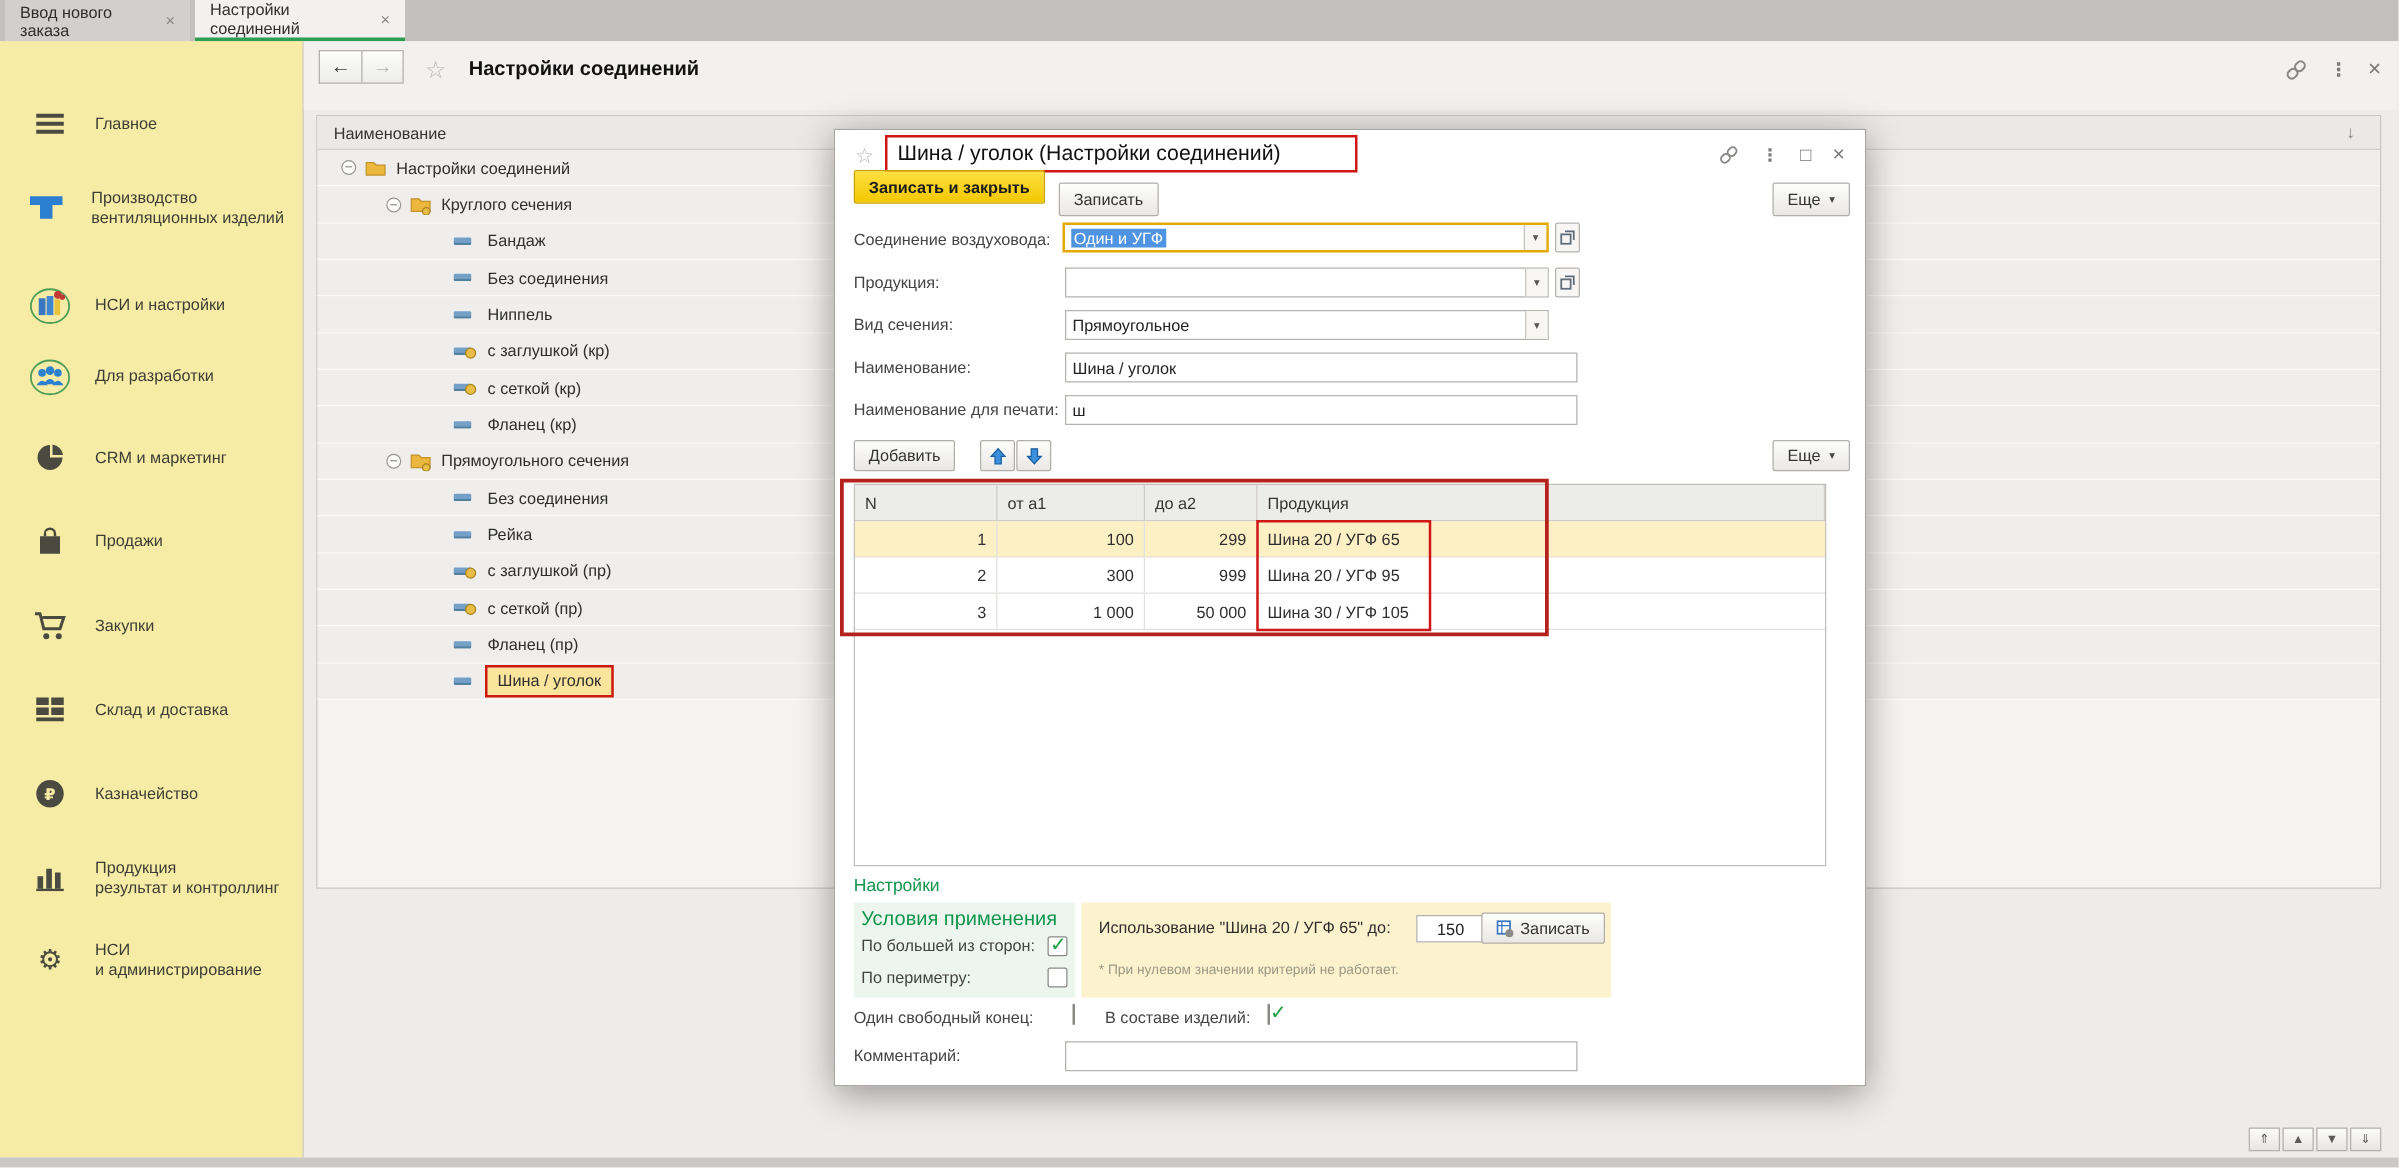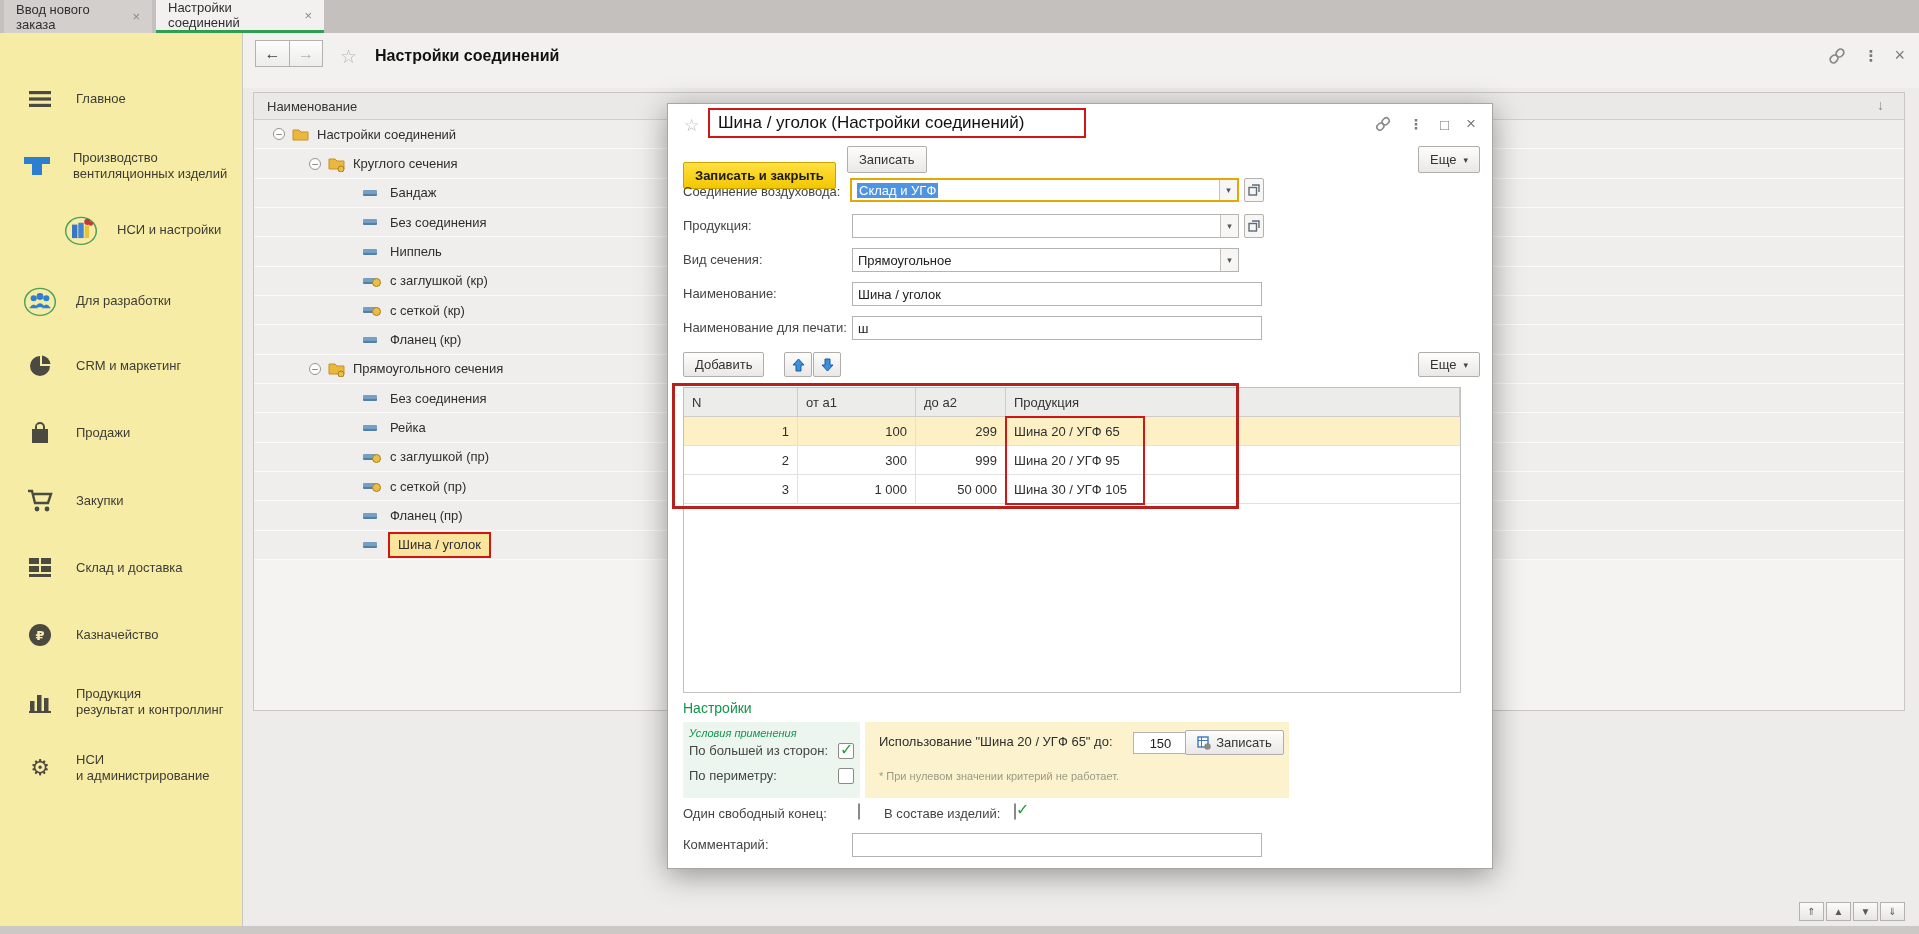--- a/index.html
+++ b/index.html
@@ -50,21 +50,21 @@
   
   .dialog { position:absolute; left:667px; top:103px; width:826px; height:766px; background:#fff; border:1px solid #a8a5a2; box-shadow:0 6px 28px rgba(0,0,0,.38); z-index:10; }
   .dlg-star { position:absolute; left:16px; top:11px; font-size:17px; color:#b7b5b2; cursor:pointer; }
   .dlg-titlebox { position:absolute; left:40px; top:4px; width:378px; height:30px; border:2px solid #d01716; display:flex; align-items:center; padding-left:8px; }
   .dlg-title { font-size:17px; color:#111; white-space:nowrap; }
   .dlg-winbtns { position:absolute; right:16px; top:10px; display:flex; gap:17px; align-items:center; color:#7c7a78; }
   .dlg-winbtns .g { cursor:pointer; font-size:14px; }
   .btn { display:inline-flex; align-items:center; justify-content:center; gap:5px; border:1px solid #b0adaa; border-radius:2px; background:linear-gradient(#fdfdfc,#e9e8e6); color:#333; cursor:pointer; height:27px; padding:0 11px; white-space:nowrap; }
   .btn-yellow { background:linear-gradient(#ffe042,#f3c700); border-color:#c9a400; font-weight:bold; color:#1a1a1a; }
   .morearr { font-size:9px; color:#444; margin-left:2px; }
-  .dlg-btnrow { position:absolute; left:15px; top:58px; }
+  .dlg-btnrow { position:absolute; left:15px; top:32px; }
   .abs { position:absolute; }
   .flabel { color:#444; white-space:nowrap; }
   .input, .combo { height:24px; border:1px solid #b5b2af; background:#fff; font-size:13px; color:#222; }
   .input { padding:0 5px; font-family:inherit; }
   .combo { display:flex; align-items:center; }
   .combo-text { flex:1; padding:0 5px; white-space:nowrap; overflow:hidden; }
   .combo-arrow { width:18px; align-self:stretch; border-left:1px solid #c5c2bf; display:flex; align-items:center; justify-content:center; font-size:9px; color:#555; cursor:pointer; background:#f7f6f4; }
   .combo.focus { border:2px solid #e2a900; }
   .sel-blue { background:#4f94e3; color:#fff; padding:1px 2px; }
   .openbtn { width:20px; height:24px; border:1px solid #b5b2af; border-radius:2px; background:#f7f6f4; display:flex; align-items:center; justify-content:center; cursor:pointer; }
@@ -80,21 +80,21 @@
   .c-f { width:118px; justify-content:flex-end; } .head .c-f { justify-content:flex-start; }
   .c-t { width:90px; justify-content:flex-end; } .head .c-t { justify-content:flex-start; }
   .c-p { flex:1; border-right:none; }
   .dtr.sel { background:#fdf0c5; }
   .red-overlay { position:absolute; border:3px solid #b5211c; pointer-events:none; z-index:5; }
   .red-overlay2 { position:absolute; border:2px solid #d01716; pointer-events:none; z-index:6; }
 
   
   .sec-head { position:absolute; left:15px; top:596px; color:#11954c; font-size:14px; }
   .greenbox { position:absolute; left:15px; top:618px; width:177px; height:76px; background:#ecf6ee; padding:5px 0 0 6px; }
-  .greenbox .gtitle { color:#11954c; font-size:11px; margin-bottom:4px;font-style:italic; }
+  .greenbox .gtitle { color:#11954c; font-size:16px; margin-bottom:4px; }
   .cbrow { display:flex; align-items:center; margin-bottom:6px; position:relative; }
   .checkbox { width:16px; height:16px; background:#fff; border:1px solid #8a8a87; border-radius:2px; position:relative; cursor:pointer; flex:0 0 16px; }
   .checkbox .mk { position:absolute; left:1px; top:-4px; color:#1e9e40; font-size:16px; font-weight:bold; }
   .yellowbox { position:absolute; left:197px; top:618px; width:424px; height:76px; background:#fcf3ce; }
   .ybline1 { position:absolute; left:14px; top:12px; display:flex; align-items:center; }
   .ybnote { position:absolute; left:14px; top:48px; color:#9a9a85; font-size:11px; }
   .usage-input { width:55px; height:22px; text-align:center; }
   .savebtn { position:absolute; left:320px; top:8px; width:99px; height:25px; }
 
   svg { display:block; }
@@ -130,21 +130,21 @@
 
     <div class="side-item" style="top:110px;height:46px;padding-left:19px;">
       <span class="side-ico">
         <svg width="30" height="26" viewBox="0 0 30 26">
             <path d="M2 4 h26 v7 h-8 v11 h-10 v-11 h-8 z" fill="#2c7fd0"></path>
           </svg>
       </span>
       <span><span>Производство</span><br><span>вентиляционных изделий</span></span>
     </div>
 
-    <div class="side-item" style="top:174px;height:46px;margin-left:41px;">
+    <div class="side-item" style="top:188px;height:46px;">
       <span class="side-ico">
         <svg width="40" height="40" viewBox="0 0 40 40">
           <ellipse cx="20" cy="21" rx="17" ry="15" fill="none" stroke="#4f9e57" stroke-width="1.6"></ellipse>
           <rect x="10" y="14" width="6" height="15" fill="#3a77c2"></rect>
             <rect x="17" y="12" width="6" height="17" fill="#3f86d2"></rect>
             <rect x="24" y="15" width="5" height="14" fill="#e8c23a"></rect>
           <circle cx="27" cy="11" r="3.4" fill="#c23a34"></circle>
             <circle cx="31" cy="13" r="2.4" fill="#c23a34"></circle>
         </svg>
       </span>
@@ -377,21 +377,21 @@
     </div>
     <span class="btn abs" style="left:179px;top:42px;">Записать</span>
     <span class="btn abs" style="left:750px;top:42px;">
       <span>Еще</span>
         <span class="morearr">▾</span>
     </span>
 
     
     <span class="flabel abs" style="left:15px;top:80px;">Соединение воздуховода:</span>
     <div class="combo focus abs" style="left:182px;top:74px;width:389px;">
-      <span class="combo-text"><span class="sel-blue">Склад и УГФ</span></span>
+      <span class="combo-text"><span class="sel-blue">Один и УГФ</span></span>
       <span class="combo-arrow">▾</span>
     </div>
     <span class="openbtn abs" style="left:576px;top:74px;">
       <svg width="12" height="12" viewBox="0 0 12 12">
           <rect x="1" y="3.5" width="7.5" height="7.5" fill="none" stroke="#5f6b78" stroke-width="1.4"></rect>
           <path d="M4 1 h7 v7" fill="none" stroke="#5f6b78" stroke-width="1.4"></path>
         </svg>
     </span>
 
     <span class="flabel abs" style="left:15px;top:114px;">Продукция:</span>

